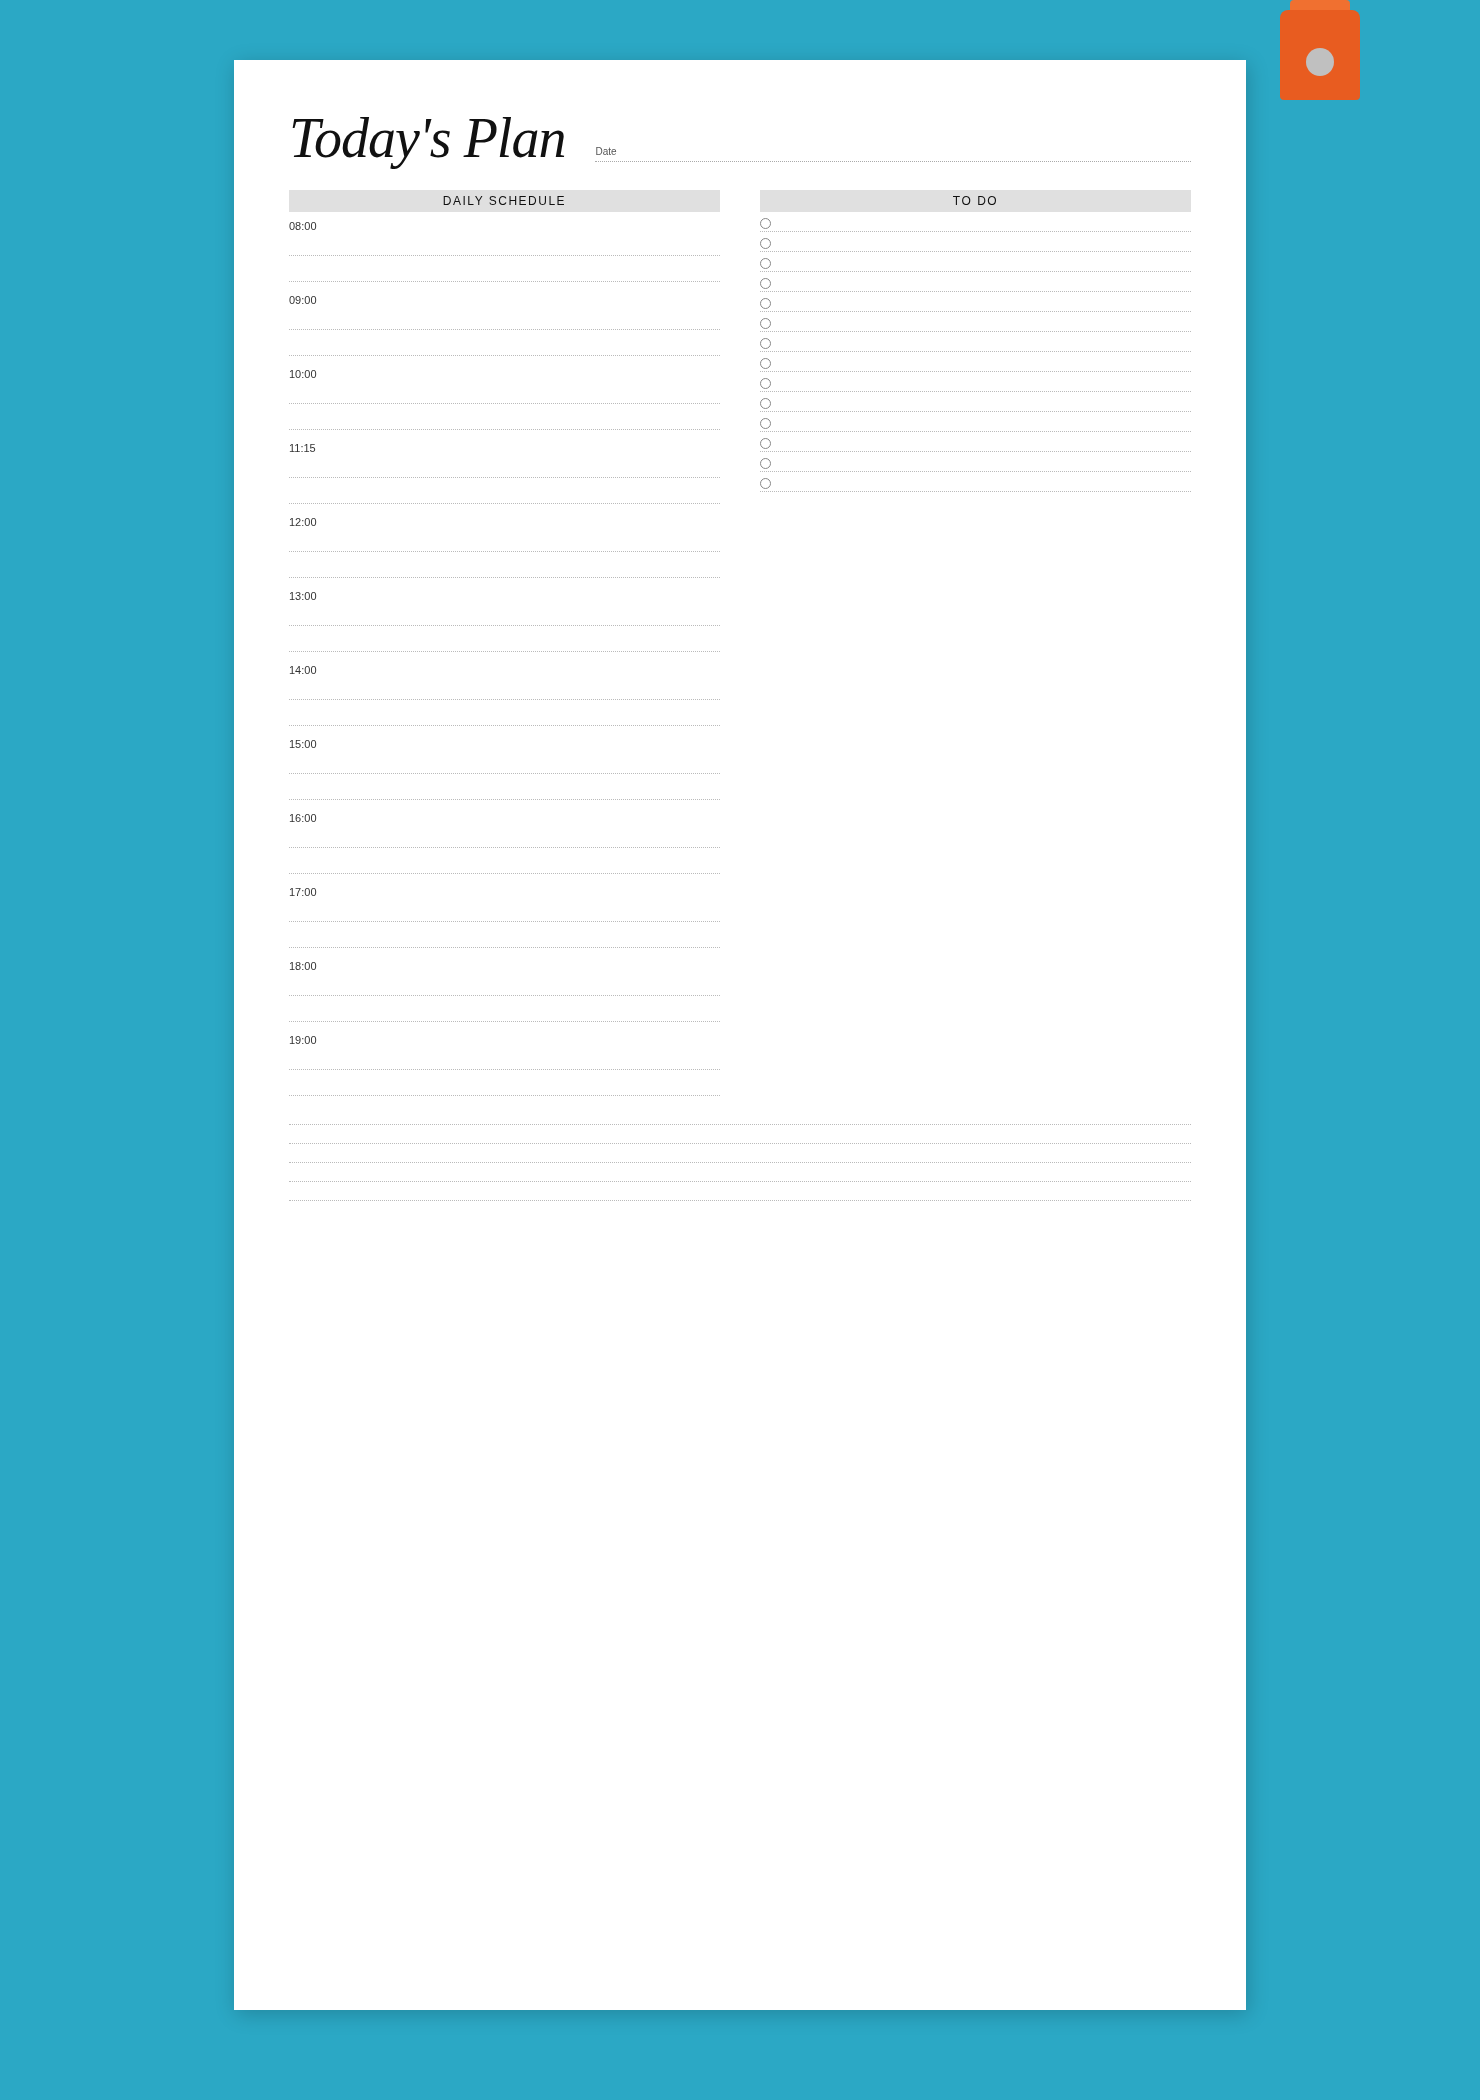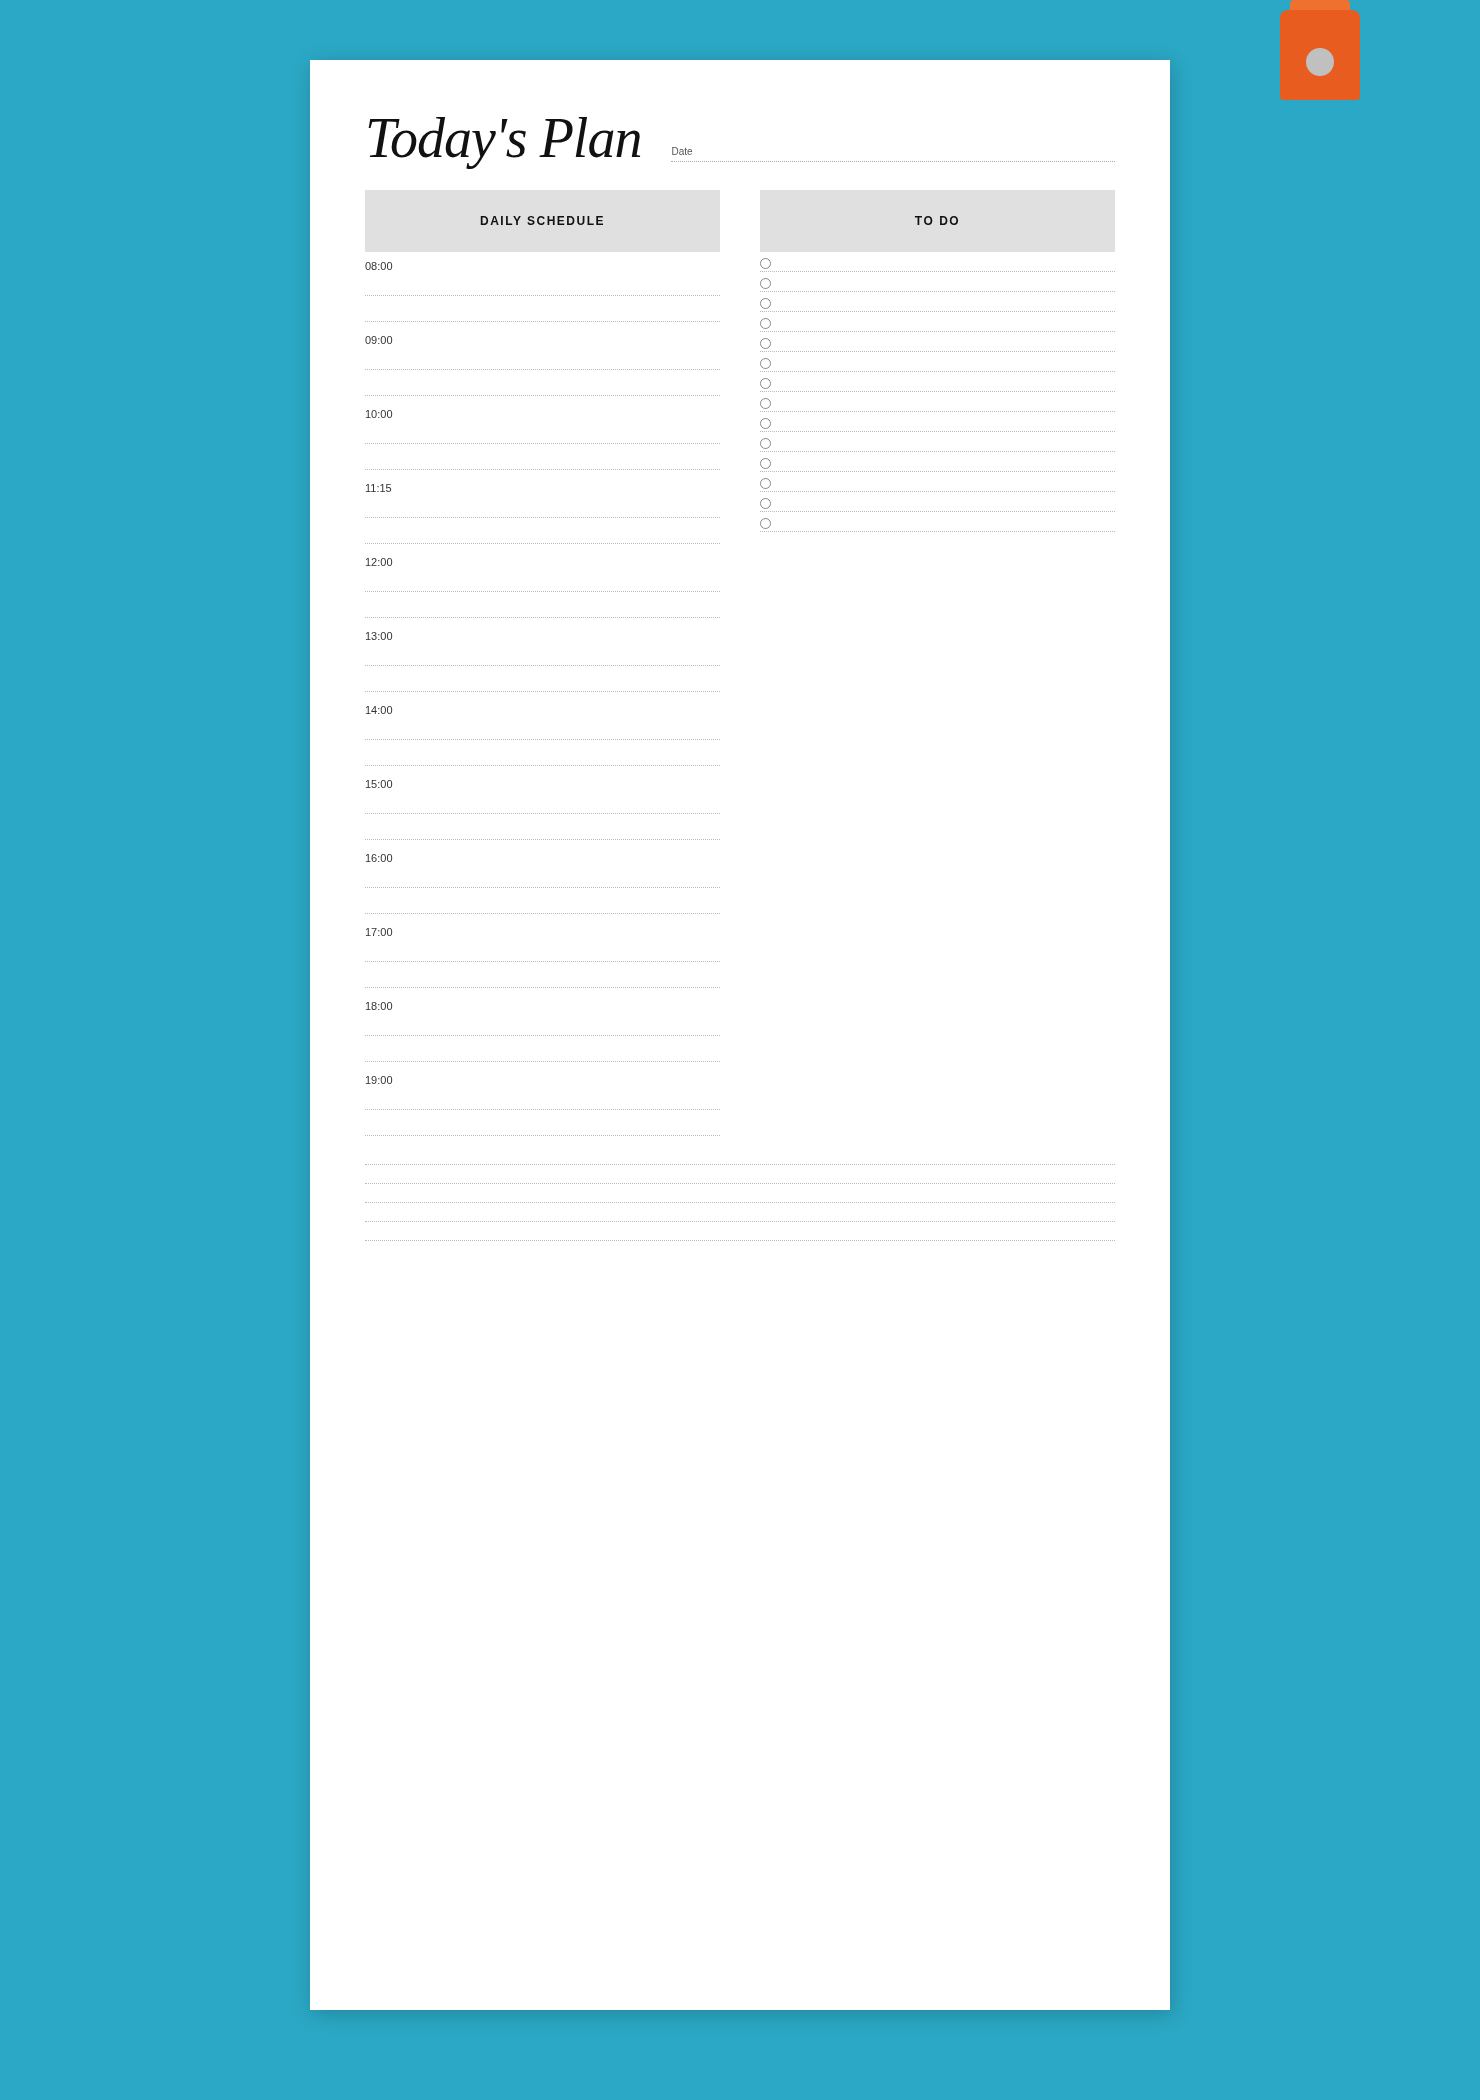--- a/index.html
+++ b/index.html
@@ -48,21 +48,21 @@
       background: #f07030;
       border-radius: 4px 4px 0 0;
       position: absolute;
       top: 0;
       left: 10px;
     }
 
     
     .paper {
       background: #ffffff;
-      width: 860px;
+      width: 1012px;
       min-height: 1950px;
       box-shadow: 2px 4px 20px rgba(0,0,0,0.2);
       padding: 50px 55px 60px 55px;
       position: relative;
       z-index: 5;
     }
 
     
     .header {
       display: flex;
@@ -104,23 +104,23 @@
       display: grid;
       grid-template-columns: 1fr 1fr;
       gap: 0 20px;
     }
 
     
     .section-header {
       background: #e0e0e0;
       text-align: center;
       font-size: 12px;
-      font-weight: 700;
+      font-weight: 400;
       letter-spacing: 1.5px;
-      padding: 24px 10px;
+      padding: 4px 10px;
       margin-bottom: 0;
       color: #111;
     }
 
     
     .schedule-section {
       margin-top: 0;
     }
     .schedule-row {
       display: flex;

